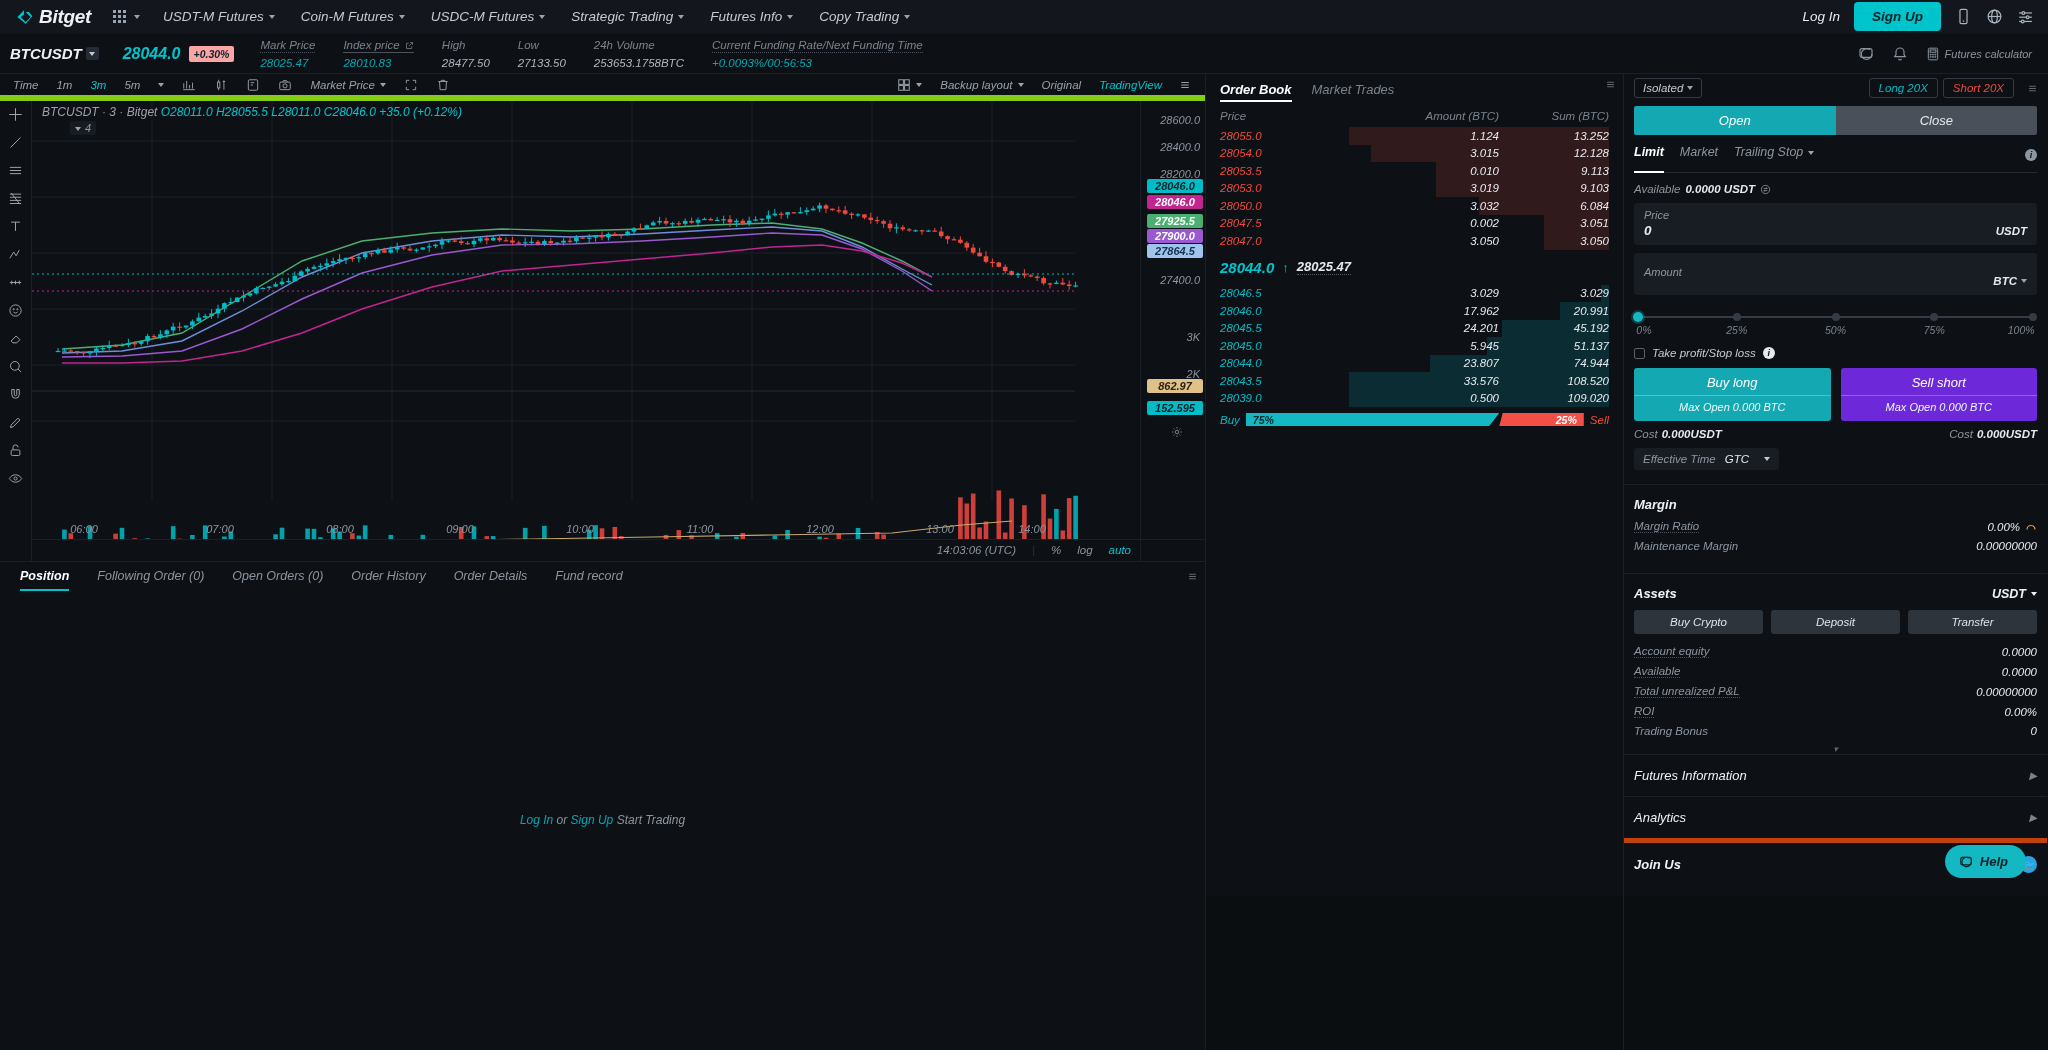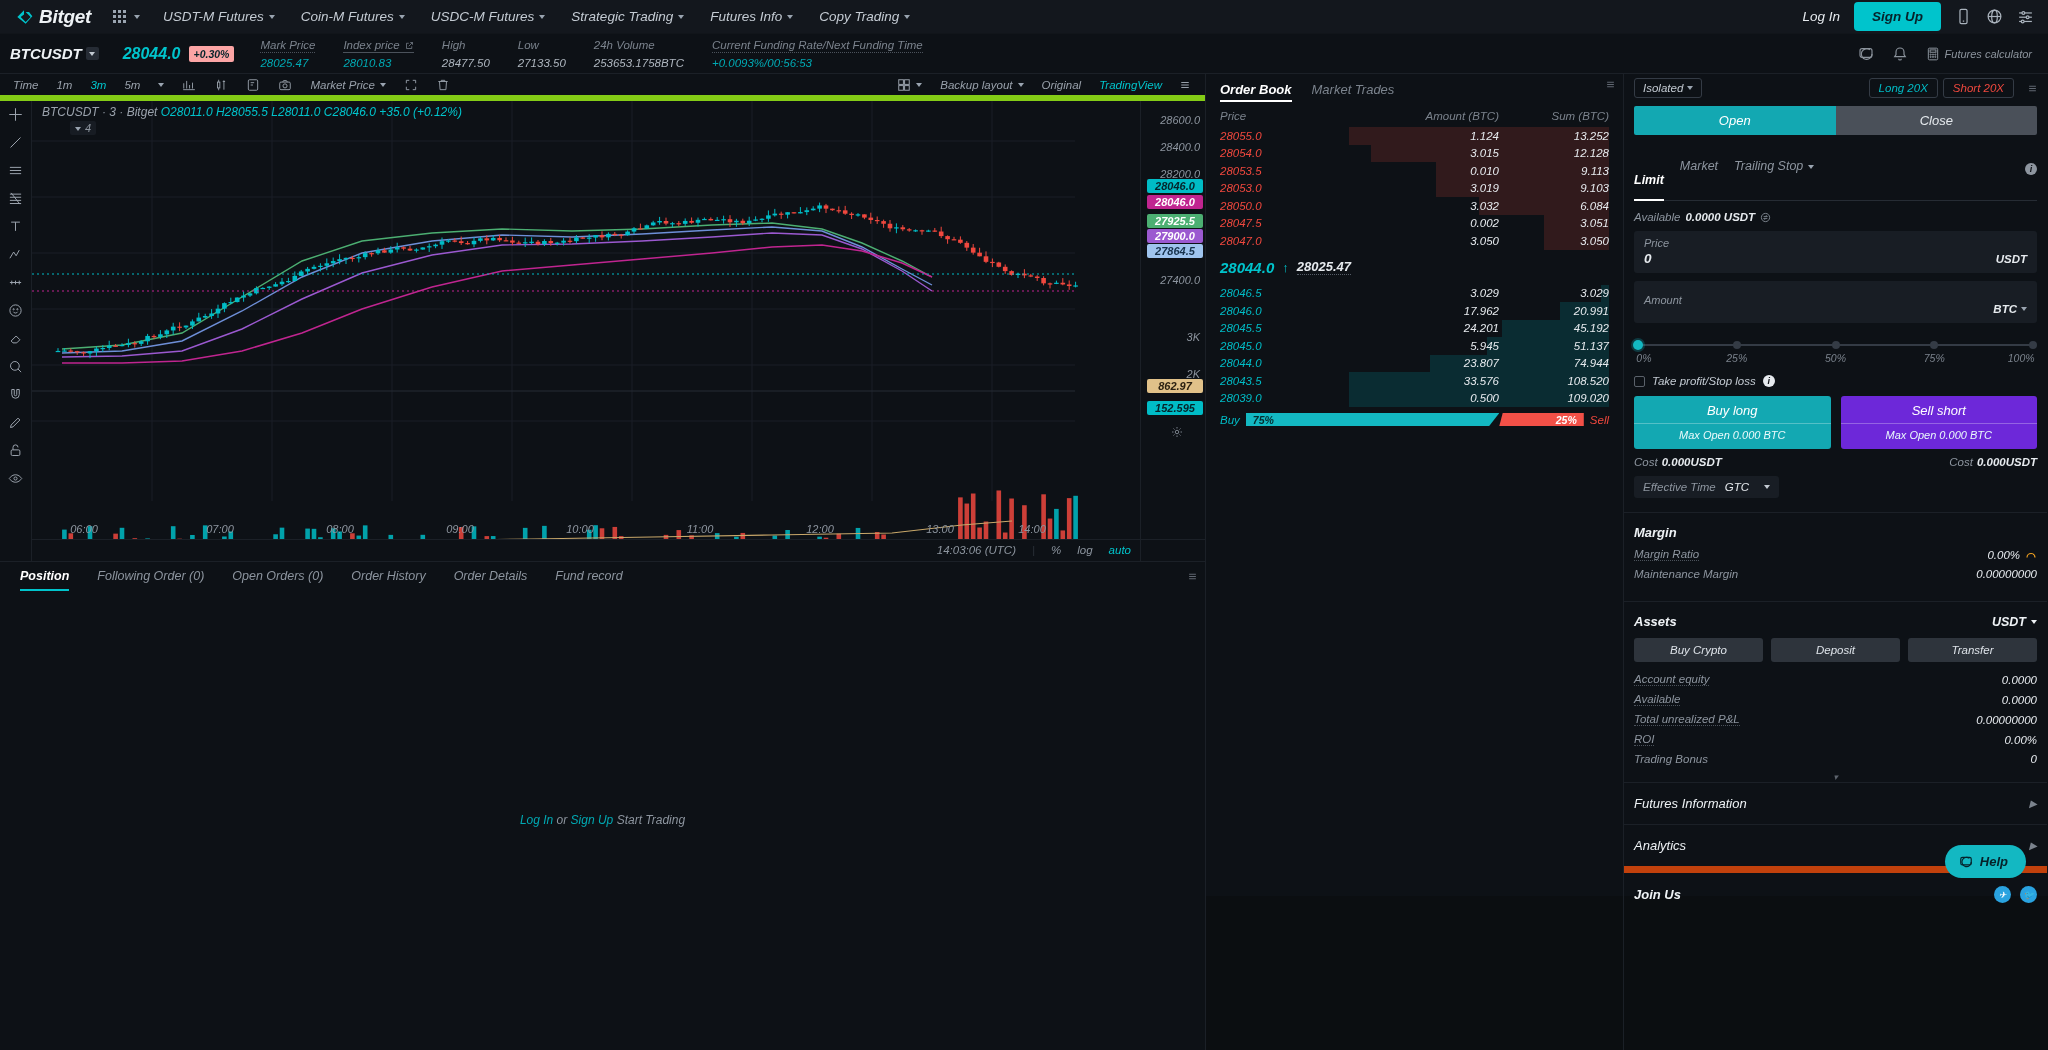--- a/index.html
+++ b/index.html
@@ -142,21 +142,21 @@
   .lev-wrap{ margin-left:auto; display:flex; gap:5px;}
   .lev{ border:1px solid #343b45; border-radius:3px; font-size:11.5px; padding:3px 9px; cursor:pointer;}
   .lev.long{ color:#00bcc6;} .lev.short{ color:#f0483e;}
   .oc-wrap{ display:flex; margin:4px 10px 0;}
   .oc{ flex:1; text-align:center; padding:7px 0; font-size:13px; cursor:pointer;}
   .oc.open{ background:#13a8b2; color:#fff; border-radius:2px 0 0 2px;}
   .oc.close{ background:#4a5059; color:#e6eaee; border-radius:0 2px 2px 0;}
   .ord-tabs{ display:flex; align-items:center; gap:16px; margin:10px 10px 0; padding-bottom:7px;
              border-bottom:1px solid #262c34; position:relative;}
   .ot{ font-size:12.5px; color:#8d959f; cursor:pointer; position:relative; padding-bottom:6px;}
-  .ot.act{ color:#fff; font-weight:700;margin-top:28px;}
+  .ot.act{ color:#fff; font-weight:700;}
   .ot.act:after{ content:""; position:absolute; left:0;right:0;bottom:-8px;height:2px;background:#fff;}
   .info-i{ margin-left:auto; width:12px;height:12px; border-radius:50%; background:#8d959f;
            color:#0d1116; font-size:9px; font-weight:700; display:flex;align-items:center;justify-content:center;}
   .avail{ margin:10px 10px 0; font-size:11.5px; color:#8d959f; display:flex;align-items:center;gap:5px;}
   .avail b{ color:#e6eaee; font-weight:700;}
   .field{ margin:8px 10px 0; background:#181d24; border-radius:3px; padding:6px 10px 7px;
           position:relative; min-height:40px;}
   .field .lab{ font-size:11px; color:#8d959f;}
   .field .val{ font-size:13.5px; color:#e6eaee; margin-top:2px; font-weight:700;}
   .field .unit{ position:absolute; right:10px; bottom:8px; font-size:11.5px; color:#e6eaee; font-weight:700;}
@@ -192,21 +192,21 @@
   .assets-head h4{ margin:0;}
   .ass-dd{ margin-left:auto; font-size:12.5px; color:#eef2f5; display:flex;align-items:center;gap:5px;
            cursor:pointer; font-weight:700;}
   .abtns{ display:flex; gap:8px; margin:9px 0 11px;}
   .abtn{ flex:1; background:#2e343c; border-radius:3px; text-align:center; font-size:11.5px;
          color:#dde2e8; padding:6px 0; cursor:pointer;}
   .more-caret{ text-align:center; color:#5d646d; font-size:9px; margin:2px 0 0;}
   .acc-row{ border-top:1px solid #1b2027; padding:13px 10px; display:flex; align-items:center;
             font-size:13px; color:#eef2f5; cursor:pointer;}
   .acc-row .ar{ margin-left:auto; color:#7b838d; font-size:10px;}
-  .join{ border-top:7px solid #c2410c; padding:13px 10px; display:flex; align-items:center;}
+  .join{ border-top:5px solid #c2410c; padding:13px 10px; display:flex; align-items:center;}
   .join h4{ font-size:13px; color:#eef2f5;}
   .social{ margin-left:auto; display:flex; gap:9px;}
   .soc{ width:17px;height:17px;border-radius:50%; background:#2aa3e0; color:#fff;
         display:flex;align-items:center;justify-content:center; font-size:9px; cursor:pointer;}
   .help{ position:absolute; right:22px; bottom:18px; background:#13b8c2; color:#06222a;
          font-size:13px; font-weight:700; border-radius:18px; padding:9px 18px 9px 14px;
          display:flex; align-items:center; gap:7px; cursor:pointer;}
   svg{ display:block; }
 </style>
 </head>

